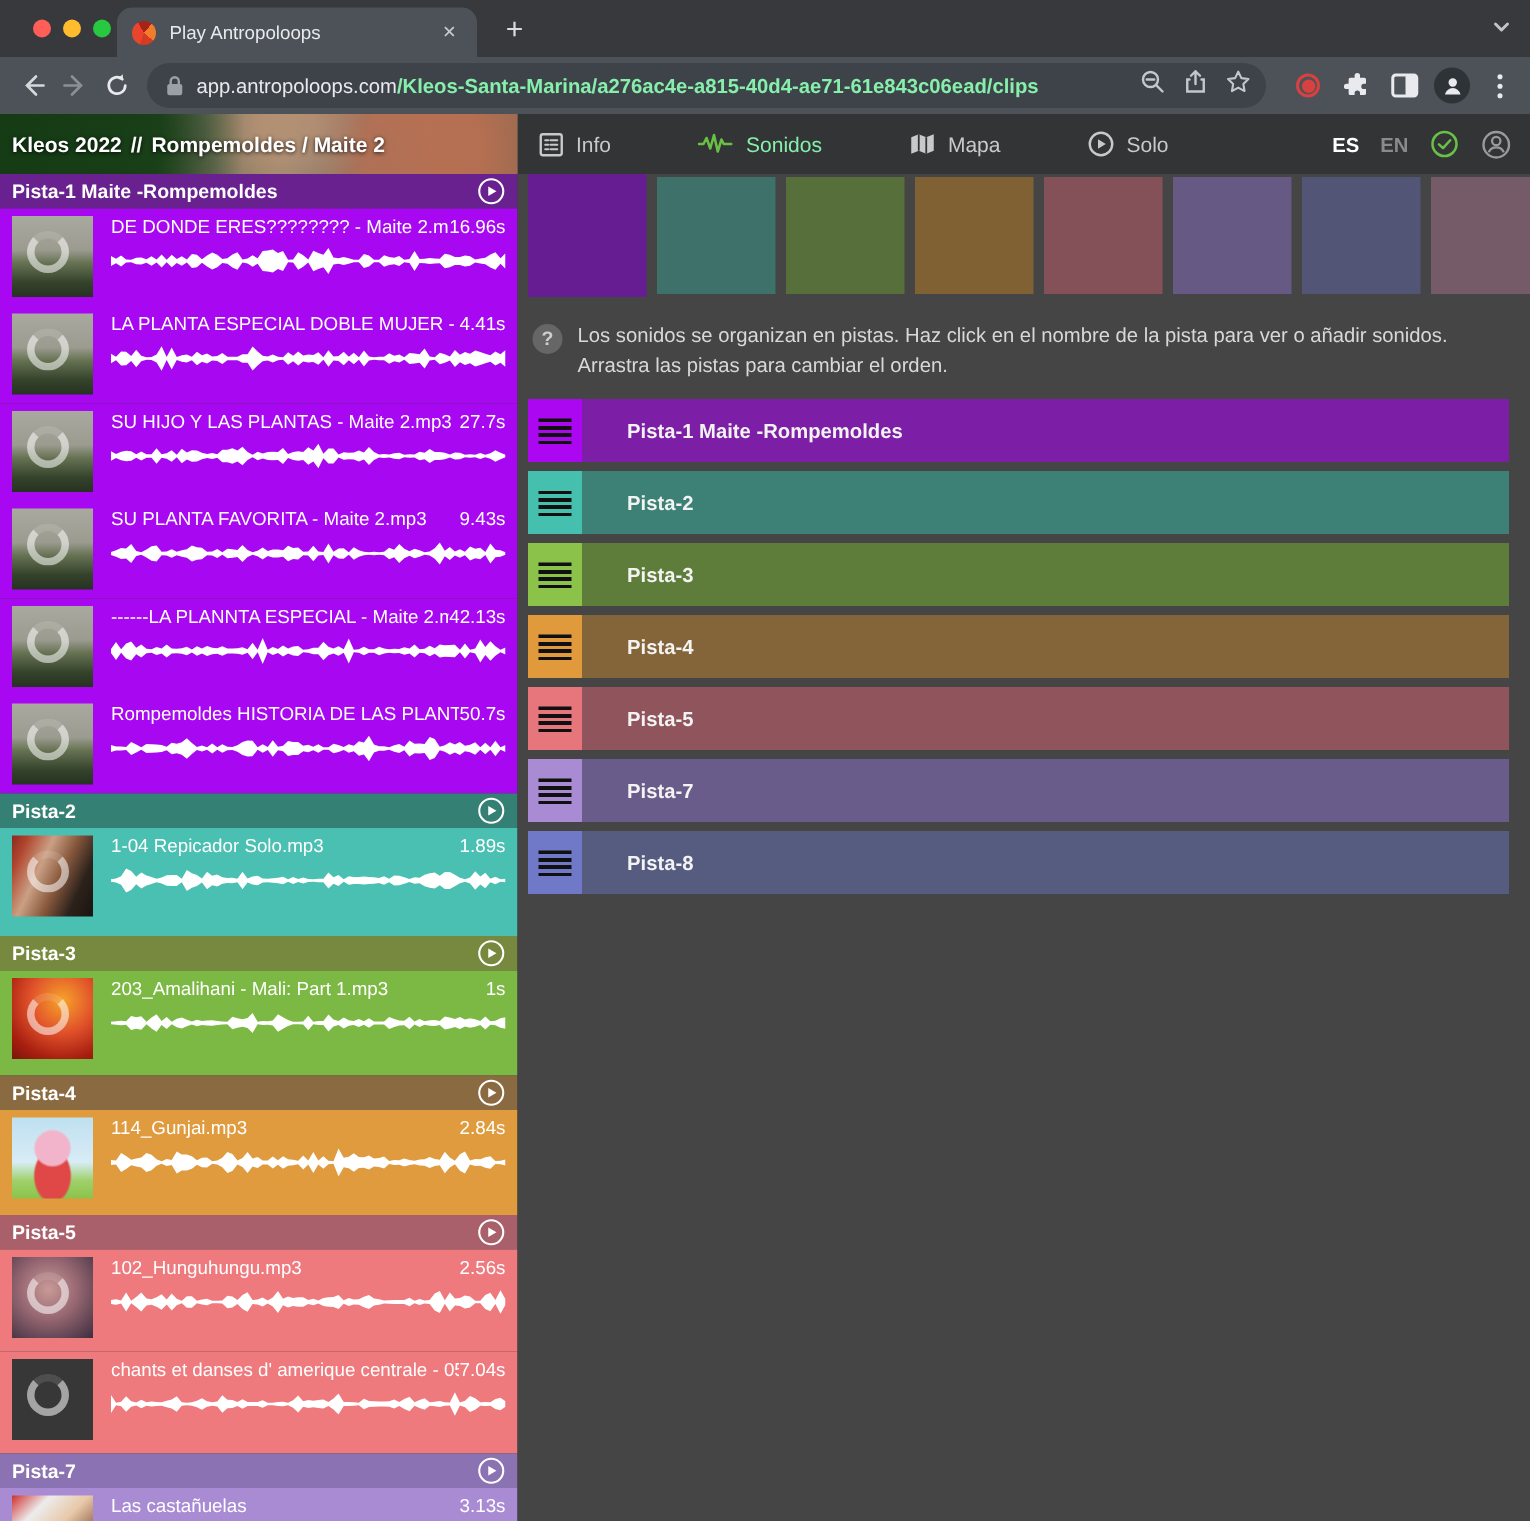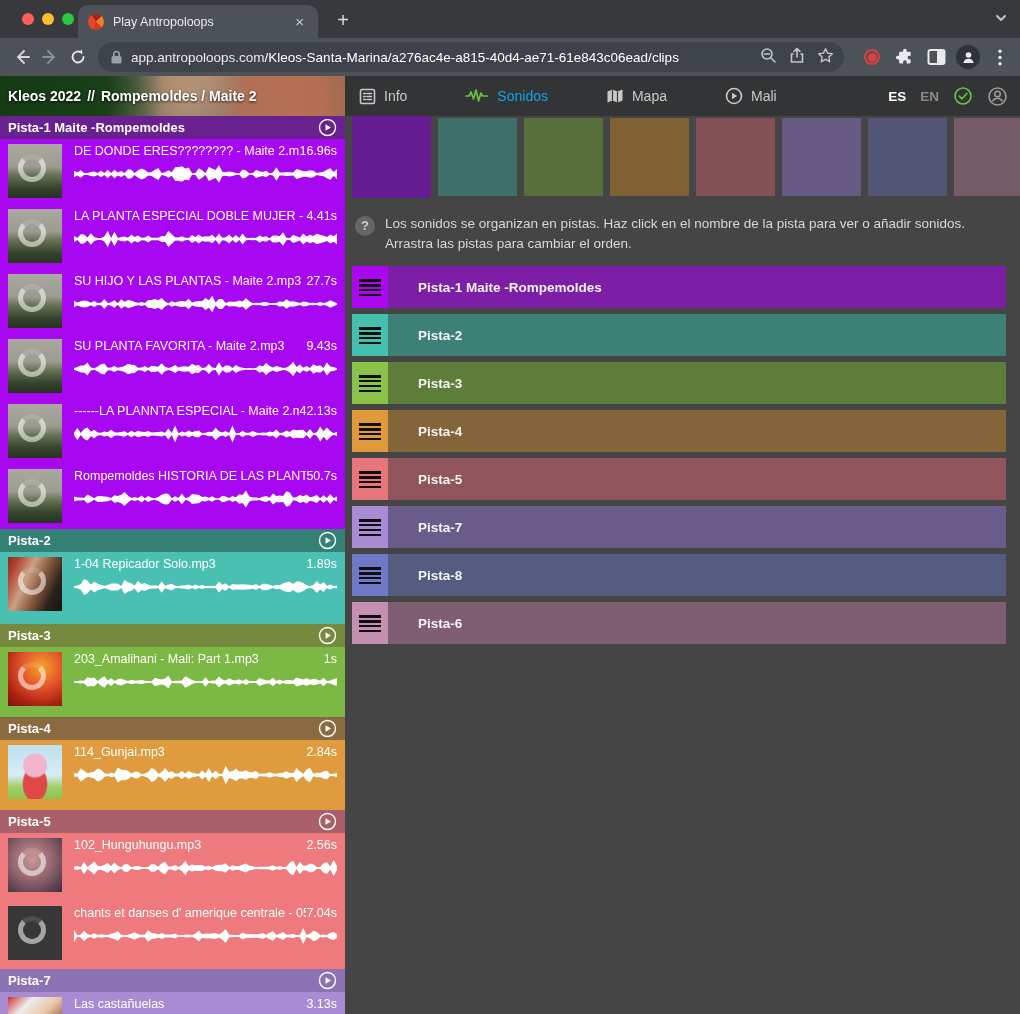--- a/index.html
+++ b/index.html
@@ -21,21 +21,21 @@
     text-align:center; line-height:25px; border-radius:50%; }
   #tab-search { position:absolute; right:12px; top:11px; }
 
   #toolbar { height:38px; background:#4d5258; display:flex; align-items:center; position:relative; }
   .navbtn { width:28px; height:28px; display:flex; align-items:center; justify-content:center; flex:none; }
   .navbtn svg { display:block }
   #back-btn{margin-left:8px} 
   #url-pill { height:30px; background:#3e4349; border-radius:16px; flex:1; margin:0 10px 0 6px;
     display:flex; align-items:center; padding:0 10px 0 12px; min-width:0; }
   #url-text { font-size:13.5px; color:#e8eaed; white-space:nowrap; overflow:hidden; flex:1; margin-left:8px; }
-  #url-text .path { color:#ffffff; }
+  #url-text .path { color:#86efac;font-weight:bold; }
   .pill-icon { margin-left:12px; flex:none; }
   .chrome-right { display:flex; align-items:center; margin-right:6px; }
   .chrome-right .navbtn { margin-left:4px; }
   #record-btn span { display:block; width:16px; height:16px; border:2px solid #d94040; border-radius:50%; position:relative; }
   #record-btn span::after { content:""; position:absolute; inset:1.5px; background:#d94040; border-radius:50%; }
   #avatar-btn span { width:24px; height:24px; border-radius:50%; background:#2e3338; display:flex; align-items:center; justify-content:center; }
 
   
   #appnav { height:40px; display:flex; }
   #breadcrumb-zone { width:345px; flex:none; position:relative; overflow:hidden;
@@ -43,21 +43,21 @@
       radial-gradient(circle at 12% 40%, rgba(20,60,20,.9) 0 22%, transparent 40%),
       radial-gradient(circle at 55% 20%, rgba(190,150,120,.7) 0 10%, transparent 28%),
       radial-gradient(circle at 82% 60%, rgba(188,110,80,.8) 0 14%, transparent 30%),
       radial-gradient(circle at 68% 80%, rgba(120,120,110,.8) 0 10%, transparent 24%),
       linear-gradient(90deg,#1d3a1d 0%,#2c4a28 20%,#70705c 38%,#9a8468 55%,#a87f62 72%,#8f6a50 100%); }
   #breadcrumb { position:absolute; left:8px; top:50%; transform:translateY(-50%);
     color:#fff; font-size:14px; font-weight:bold; white-space:nowrap; text-shadow:0 1px 3px rgba(0,0,0,.8); }
   #breadcrumb .sep { margin:0 6px; }
   #navtabs { flex:1; background:#323436; display:flex; align-items:center; padding-left:14px;gap:24px; }
   .navtab { display:flex; align-items:center; gap:8px; color:#c9c9c9; font-size:14px; margin-right:34px; cursor:default; }
-  .navtab.active { color:#0ea5e9; }
+  .navtab.active { color:#86efac; }
   #nav-right { margin-left:auto; display:flex; align-items:center; gap:14px; padding-right:12px; }
   #lang-es { color:#fff; font-weight:bold; font-size:13.5px; }
   #lang-en { color:#8a8a8a; font-weight:bold; font-size:13.5px; }
 
   
   #workspace { display:flex; height:898px; }
   #sidebar { width:345px; flex:none; overflow:hidden; background:#3a3a3a; }
   #main { flex:1; overflow:hidden; }
 
   
@@ -221,21 +221,21 @@
           <path d="M1.5 3.5 L6.5 1.5 L11.5 3.5 L16.5 1.5 V12.5 L11.5 14.5 L6.5 12.5 L1.5 14.5 Z" fill="#c9c9c9"></path>
           <path d="M6.5 1.5 V12.5 M11.5 3.5 V14.5" stroke="#323436" stroke-width="1.2"></path>
         </svg>
       <span>Mapa</span>
     </div>
     <div class="navtab">
       <svg width="18" height="18" viewBox="0 0 18 18">
           <circle cx="9" cy="9" r="7.5" fill="none" stroke="#c9c9c9" stroke-width="1.6"></circle>
           <path d="M7 5.8 L12.2 9 L7 12.2 Z" fill="#c9c9c9"></path>
         </svg>
-      <span>Mali</span>
+      <span>Solo</span>
     </div>
     <div id="nav-right">
       <span id="lang-es">ES</span>
       <span id="lang-en">EN</span>
       <svg width="20" height="20" viewBox="0 0 20 20">
           <circle cx="10" cy="10" r="8" fill="none" stroke="#6abf45" stroke-width="1.7"></circle>
           <path d="M6.3 10.2 L9 12.8 L13.8 7.5" fill="none" stroke="#6abf45" stroke-width="1.7" stroke-linecap="round" stroke-linejoin="round"></path>
         </svg>
       <svg width="21" height="21" viewBox="0 0 21 21">
           <circle cx="10.5" cy="10.5" r="8.5" fill="none" stroke="#9a9a9a" stroke-width="1.6"></circle>
@@ -532,23 +532,15 @@
           </div>
         </div>
         <div class="trow">
           <div class="trow-handle" style="background: rgb(112, 120, 200);">
             <div class="grip"></div>
           </div>
           <div class="trow-body" style="background: rgb(85, 92, 128);">
             <span class="trow-label">Pista-8</span>
           </div>
         </div>
-        <div class="trow">
-          <div class="trow-handle" style="background: rgb(197, 143, 176);">
-            <div class="grip"></div>
-          </div>
-          <div class="trow-body" style="background: rgb(126, 94, 112);">
-            <span class="trow-label">Pista-6</span>
-          </div>
-        </div>
       </div>
   </div>
 </div>
 
 </body></html>

